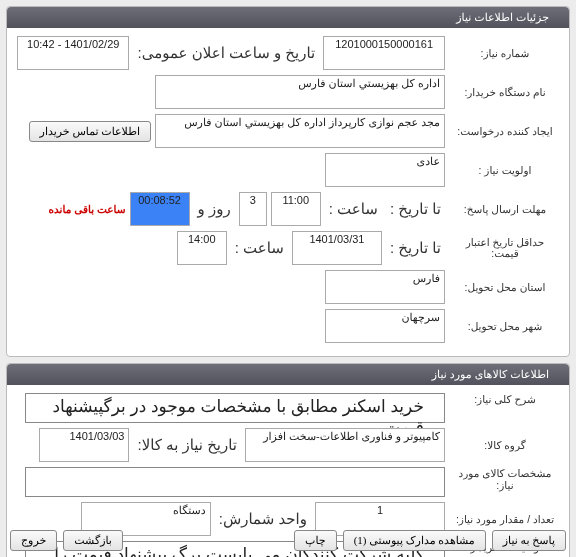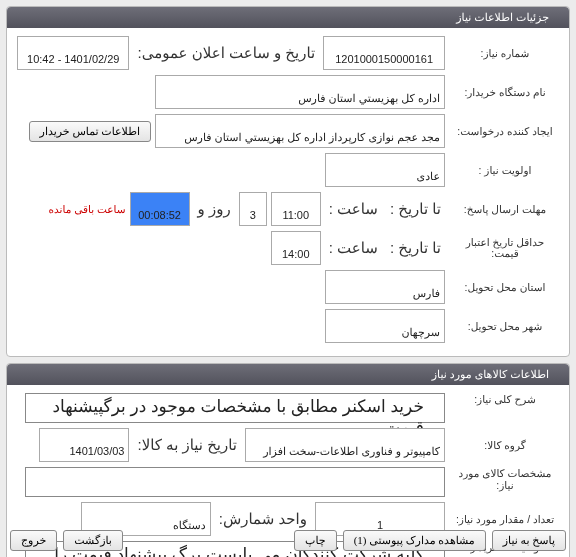--- a/index.html
+++ b/index.html
@@ -37,21 +37,21 @@
     min-width: 110px;
     text-align: center;
     color: #333;
     font-size: 10.5px;
     padding-left: 2px;
   }
   .label-mid { font-size: 15px; color: #333; padding: 0 4px; white-space: nowrap; }
   .field {
     background: #fff;
     border: 1px solid #888;
-    padding: 15px 4px;
+    padding: 0 4px;
     font-size: 11px;
     color: #222;
     height: 34px;
     line-height: 14px;
     display: inline-block;
   }
   .field-ro { border: 1px solid #aaa; }
   .textarea {
     background: #fff;
     border: 1px solid #888;
@@ -72,21 +72,21 @@
   }
   .footer {
     position: absolute;
     bottom: 6px;
     right: 10px;
     left: 10px;
     display: flex;
     gap: 6px;
   }
   .footer .spacer { flex: 1; }
-  .remaining { color: #c00; font-size: 10.5px; }
+  .remaining { color: #c00; font-size: 10.5px; font-weight: bold; }
   .time-green { background: #3b82f6; }
 </style>
 </head>
 <body>
 
 <div class="panel">
   <div class="panel-header">جزئیات اطلاعات نیاز</div>
   <div class="panel-body">
 
     <div class="row">
@@ -119,20 +119,21 @@
       <span class="field field-ro" style="width:50px;text-align:center">11:00</span>
       <span class="field field-ro" style="width:28px;text-align:center">3</span>
       <span class="label-mid">روز و</span>
       <span class="field field-ro time-green" style="width:60px;text-align:center">00:08:52</span>
       <span class="remaining">ساعت باقی مانده</span>
     </div>
 
     <div class="row">
       <span class="label" style="line-height:11px">حداقل تاریخ اعتبار قیمت:</span>
       <span class="label-mid">تا تاریخ :</span>
+      <span class="field field-ro" style="width:90px;text-align:center">1401/03/31</span>
       <span class="label-mid">ساعت :</span>
       <span class="field field-ro" style="width:50px;text-align:center">14:00</span>
     </div>
 
     <div class="row">
       <span class="label">استان محل تحویل:</span>
       <span class="field field-ro" style="width:120px">فارس</span>
     </div>
 
     <div class="row">

